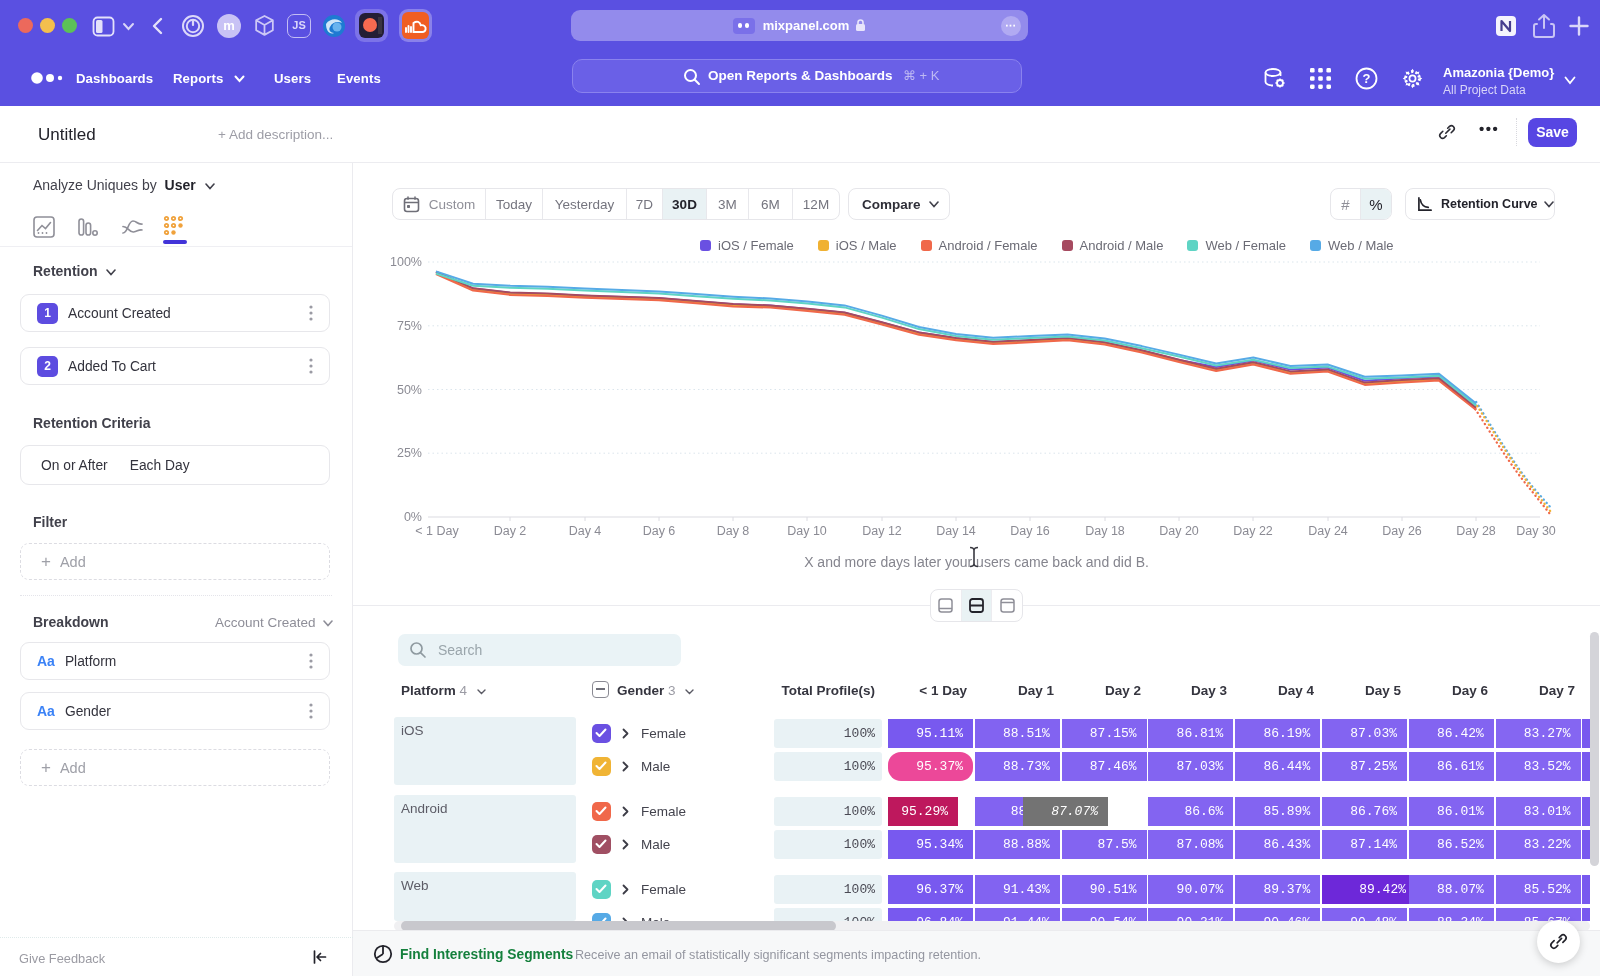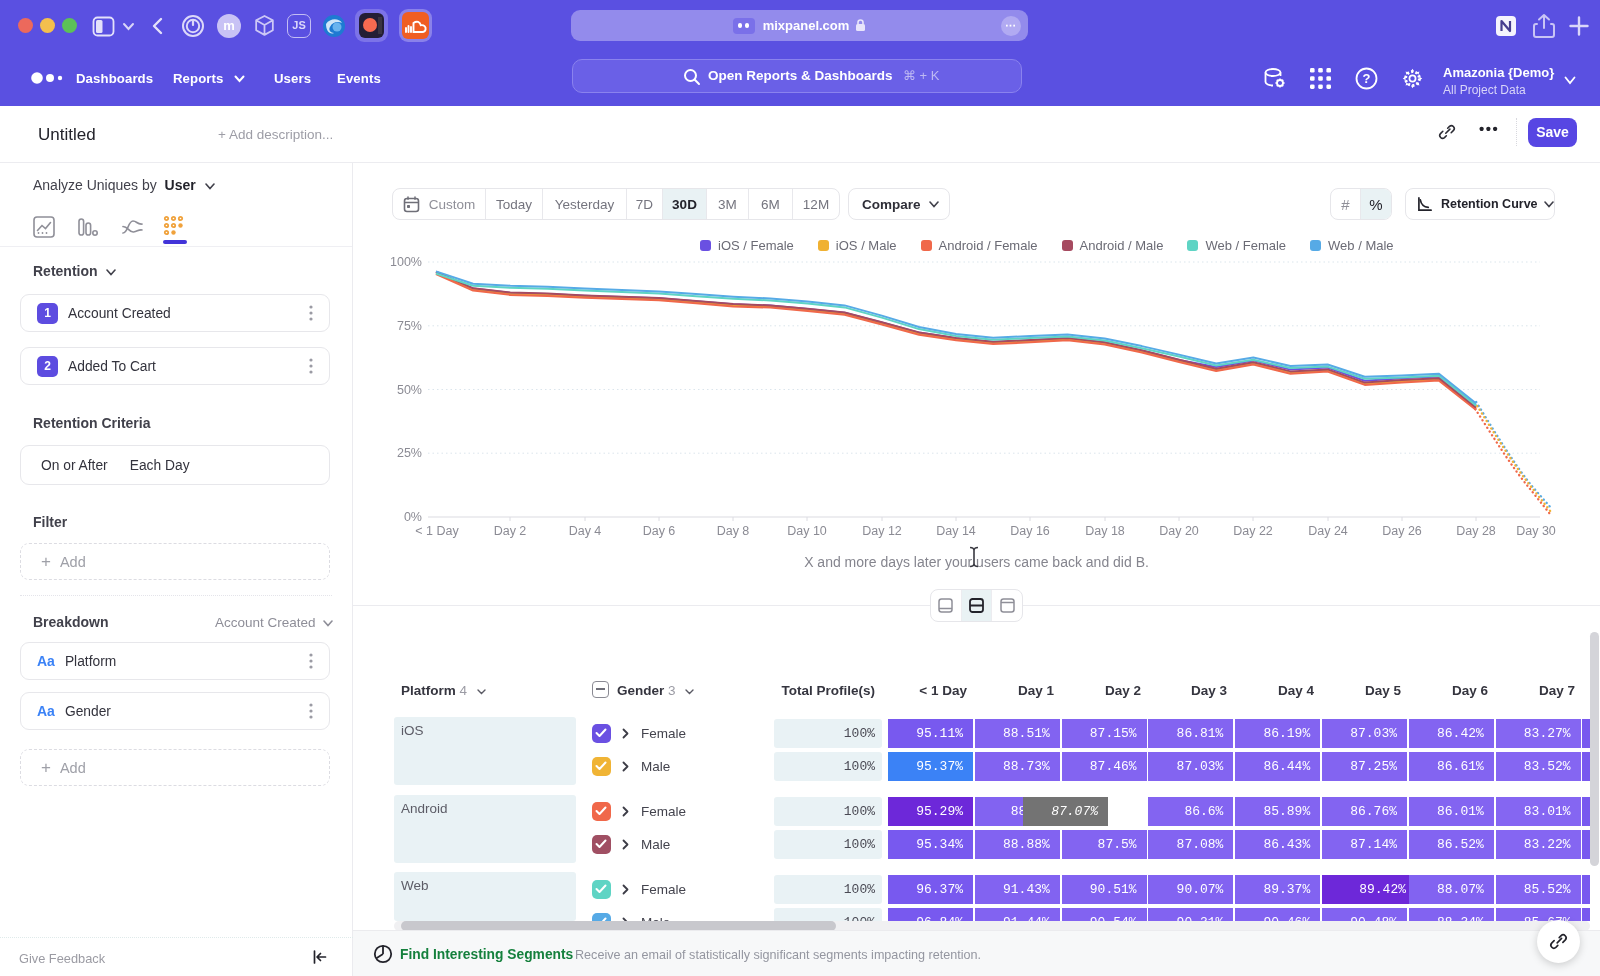--- a/index.html
+++ b/index.html
@@ -451,20 +451,27 @@
     </div>
     <div style="flex:1; display:flex; align-items:center; justify-content:center;">
       <svg width="15" height="15" viewBox="0 0 15 15">
           <rect x="1" y="1" width="13" height="13" rx="2.5" fill="none" stroke="#8f8f98" stroke-width="1.5"></rect>
           <path d="M1 4.5 H14" stroke="#8f8f98" stroke-width="1.5"></path>
         </svg>
     </div>
   </div>
 
   <div class="abs" style="left:0; top:0; width:1237px; height:758px; overflow:hidden;">
+<div class="abs" style="left:45px; top:471px; width:283px; height:32px; border-radius:7px; background:#eaf3f6;">
+  <svg class="abs" style="left:11px; top:7px;" width="18" height="18" viewBox="0 0 18 18">
+          <circle cx="7.5" cy="7.5" r="5.5" fill="none" stroke="#8f9aa0" stroke-width="1.7"></circle>
+          <path d="M11.8 11.8 L16 16" stroke="#8f9aa0" stroke-width="1.7" stroke-linecap="round"></path>
+        </svg>
+  <span class="abs" style="left:40px; top:8px; color:#9aa5ab; font-size:14px;">Search</span>
+</div>
 <div class="abs" style="left:48px; top:520px; color:#35353f; font-size:13.5px; font-weight:700;">Platform <span style="color:#9b9ba4; font-weight:400;">4</span>
  <svg style="margin-left:6px" width="9" height="6" viewBox="0 0 9 6">
           <path d="M1 1 L4.5 4.5 L8 1" fill="none" stroke="#5a5a64" stroke-width="1.4" stroke-linecap="round"></path>
         </svg></div>
 <div class="abs" style="left:239px; top:518px; width:17px; height:17px; border:1.6px solid #8a8a93; border-radius:4px;">
         <div style="width:9px; height:2px; background:#6f6f78; margin:6px auto;"></div>
       </div>
 <div class="abs" style="left:264px; top:520px; color:#35353f; font-size:13.5px; font-weight:700;">Gender <span style="color:#9b9ba4; font-weight:400;">3</span>
  <svg style="margin-left:6px" width="9" height="6" viewBox="0 0 9 6">
           <path d="M1 1 L4.5 4.5 L8 1" fill="none" stroke="#5a5a64" stroke-width="1.4" stroke-linecap="round"></path>
@@ -508,41 +515,41 @@
  <svg style="position:absolute; left:3px; top:4px;" width="12" height="10" viewBox="0 0 12 10">
           <path d="M1.5 5 L4.5 8 L10.5 1.5" fill="none" stroke="#fff" stroke-width="2" stroke-linecap="round" stroke-linejoin="round"></path>
         </svg>
       </div>
 <svg class="abs" style="left:269px; top:598px;" width="7" height="11" viewBox="0 0 7 11">
         <path d="M1.5 1.5 L5.5 5.5 L1.5 9.5" fill="none" stroke="#3c3c46" stroke-width="1.8" stroke-linecap="round" stroke-linejoin="round"></path>
       </svg>
 <div class="abs" style="left:288px; top:596px; color:#44444e; font-size:13.5px;">Male</div>
 <div class="tblbg" style="left:421px; top:589px; width:108px; height:29px; border-radius:3px;"></div>
 <div class="abs mono" style="left:421px; top:596px; width:101px; text-align:right; color:#4a4a54; font-size:13px;">100%</div>
-<div class="pcell" style="left:535.0px; top:589px; width:85px; background:#3b82f6;">95.37%</div>
+<div class="pcell" style="left:535.0px; top:589px; width:85px; background:#ec4899;border-radius:13px;">95.37%</div>
 <div class="pcell" style="left:621.8px; top:589px; width:85px; background:#8263f1;">88.73%</div>
 <div class="pcell" style="left:708.6px; top:589px; width:85px; background:#8364f1;">87.46%</div>
 <div class="pcell" style="left:795.4px; top:589px; width:85px; background:#8364f1;">87.03%</div>
 <div class="pcell" style="left:882.2px; top:589px; width:85px; background:#8364f1;">86.44%</div>
 <div class="pcell" style="left:969.0px; top:589px; width:85px; background:#8364f1;">87.25%</div>
 <div class="pcell" style="left:1055.8px; top:589px; width:85px; background:#8364f1;">86.61%</div>
 <div class="pcell" style="left:1142.6px; top:589px; width:85px; background:#8566f2;">83.52%</div>
 <div class="pcell" style="left:1229.4px; top:589px; width:85px; background:#7859ef;"></div>
 <div class="abs" style="left:239px; top:639px; width:19px; height:19px; border-radius:5px; background:#f0684a;">
  <svg style="position:absolute; left:3px; top:4px;" width="12" height="10" viewBox="0 0 12 10">
           <path d="M1.5 5 L4.5 8 L10.5 1.5" fill="none" stroke="#fff" stroke-width="2" stroke-linecap="round" stroke-linejoin="round"></path>
         </svg>
       </div>
 <svg class="abs" style="left:269px; top:643px;" width="7" height="11" viewBox="0 0 7 11">
         <path d="M1.5 1.5 L5.5 5.5 L1.5 9.5" fill="none" stroke="#3c3c46" stroke-width="1.8" stroke-linecap="round" stroke-linejoin="round"></path>
       </svg>
 <div class="abs" style="left:288px; top:641px; color:#44444e; font-size:13.5px;">Female</div>
 <div class="tblbg" style="left:421px; top:634px; width:108px; height:29px; border-radius:3px;"></div>
 <div class="abs mono" style="left:421px; top:641px; width:101px; text-align:right; color:#4a4a54; font-size:13px;">100%</div>
-<div class="pcell" style="left:535.0px; top:634px; width:85px; background:#6d28d9;">95.29%</div>
+<div class="pcell" style="left:535.0px; top:634px; width:70px; background:#be185d;">95.29%</div>
 <div class="pcell" style="left:621.8px; top:634px; width:85px; background:#8263f1;">88.3%</div>
 <div class="pcell" style="left:670px; top:634px; width:85px; background:#737373;font-style:italic;">87.07%</div>
 <div class="pcell" style="left:795.4px; top:634px; width:85px; background:#8364f1;">86.6%</div>
 <div class="pcell" style="left:882.2px; top:634px; width:85px; background:#8364f1;">85.89%</div>
 <div class="pcell" style="left:969.0px; top:634px; width:85px; background:#8364f1;">86.76%</div>
 <div class="pcell" style="left:1055.8px; top:634px; width:85px; background:#8364f1;">86.01%</div>
 <div class="pcell" style="left:1142.6px; top:634px; width:85px; background:#8566f2;">83.01%</div>
 <div class="pcell" style="left:1229.4px; top:634px; width:85px; background:#7859ef;"></div>
 <div class="abs" style="left:239px; top:672px; width:19px; height:19px; border-radius:5px; background:#a04f63;">
  <svg style="position:absolute; left:3px; top:4px;" width="12" height="10" viewBox="0 0 12 10">

